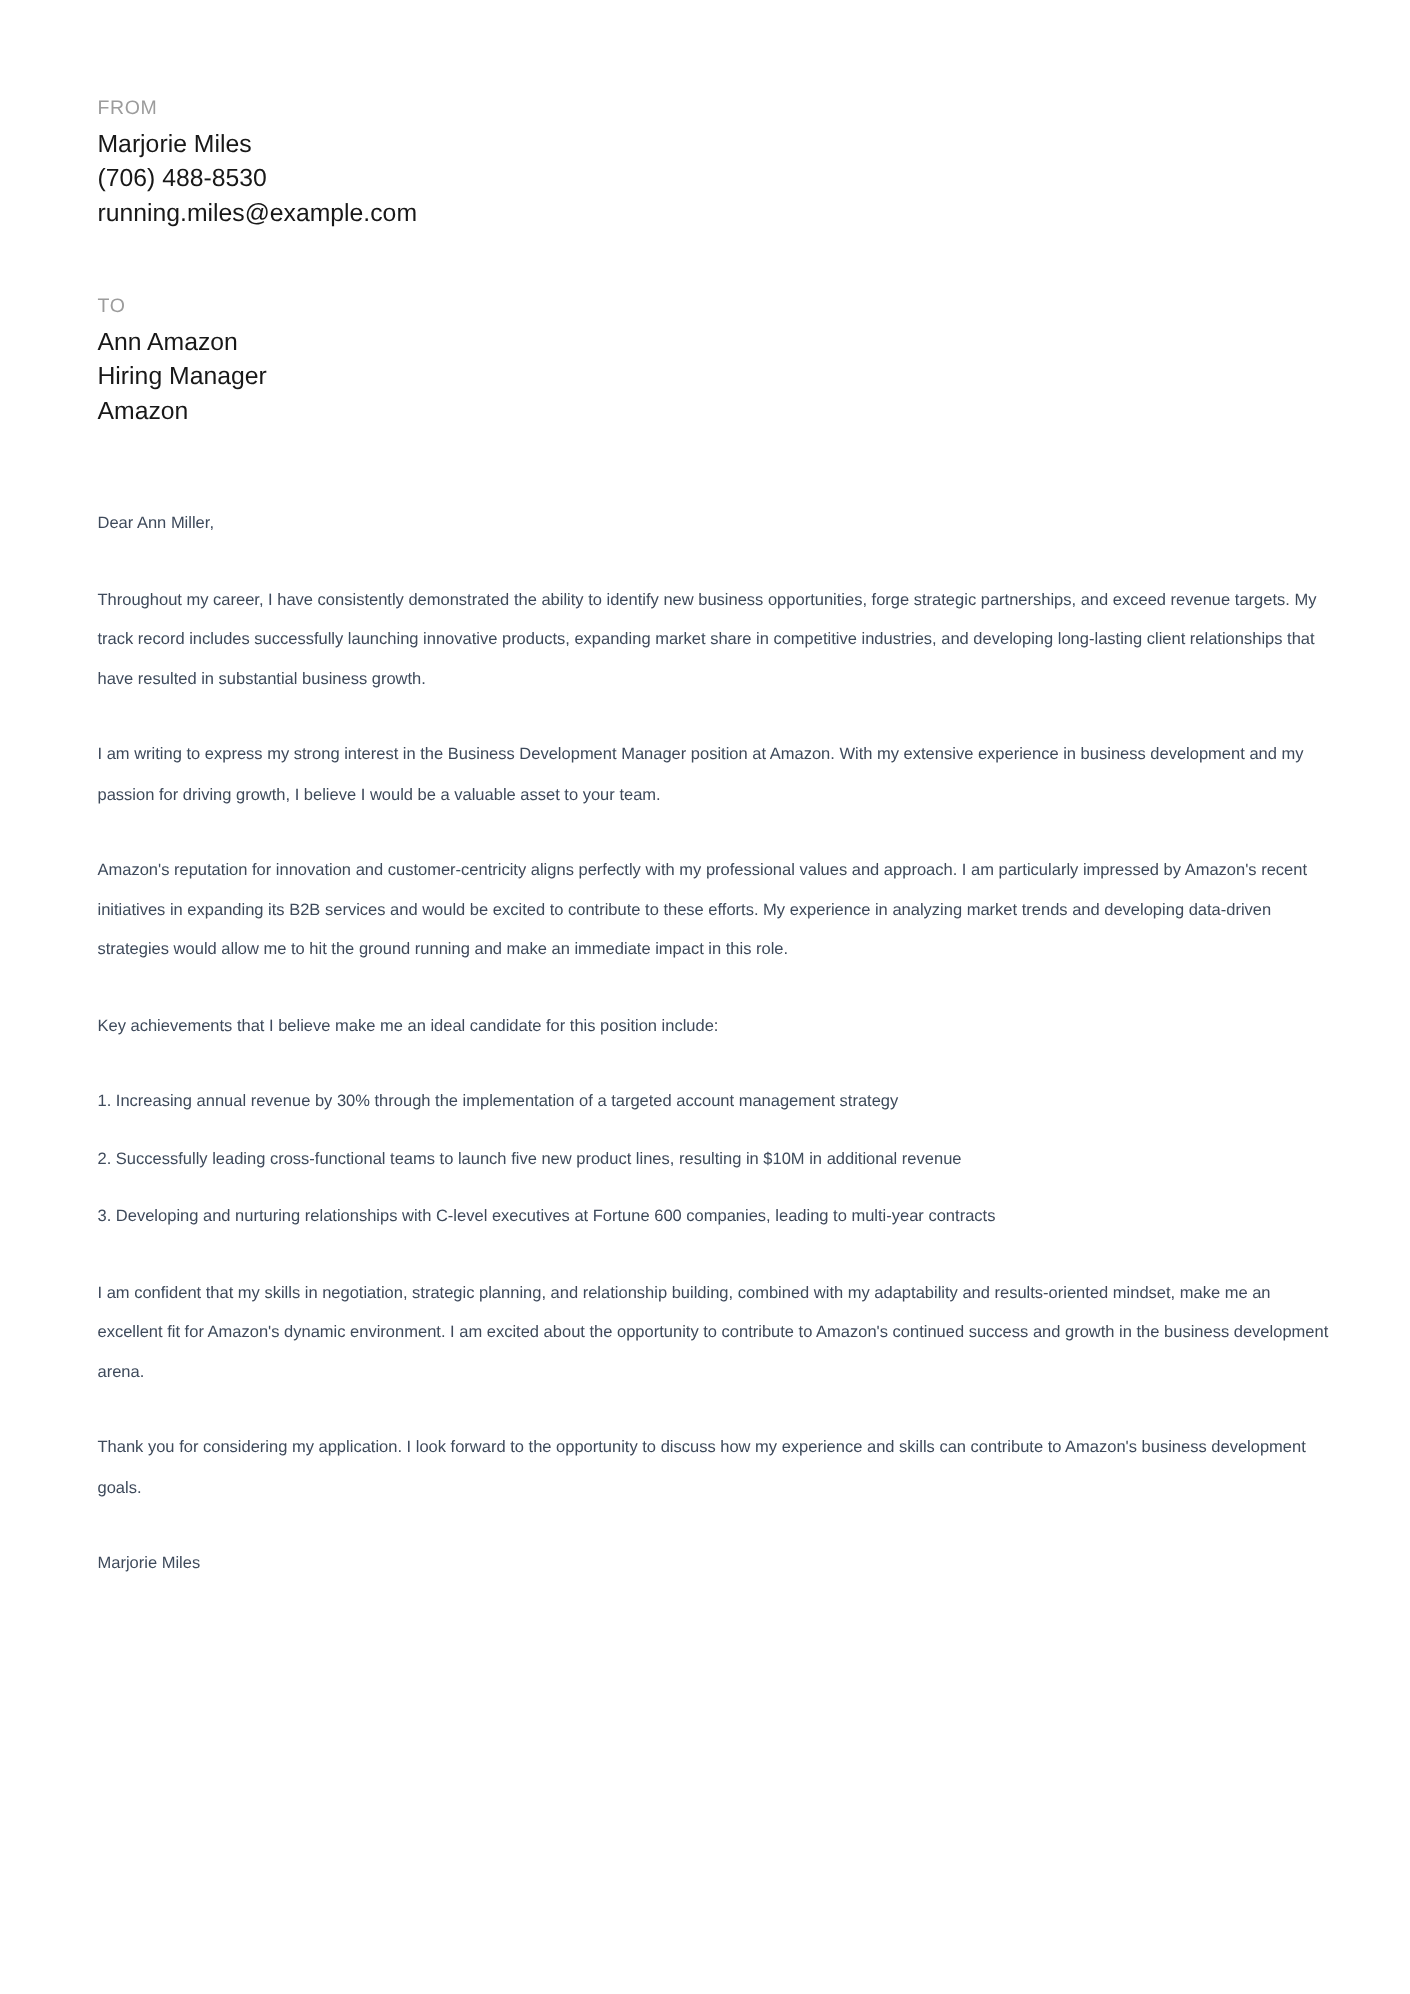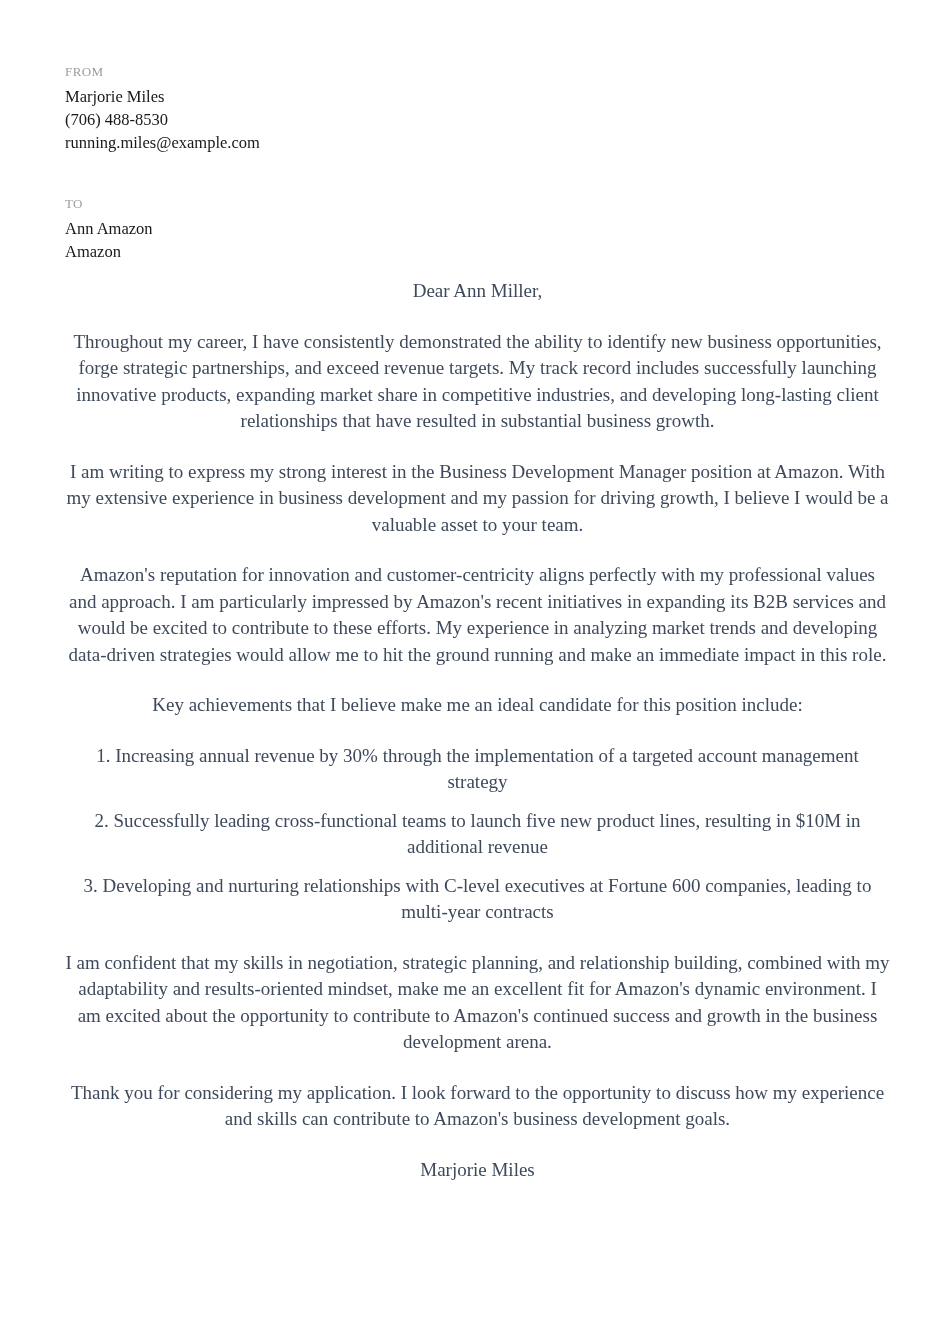--- a/index.html
+++ b/index.html
@@ -12,44 +12,42 @@
     width: 940px;
     height: 1329px;
     font-family: "Liberation Sans", sans-serif;
     -webkit-font-smoothing: antialiased;
   }
   .page {
     width: 940px;
     min-height: 1329px;
     background: #ffffff;
     padding: 64px 50px 36px 65px;
-    font-family: Liberation Serif, serif;
   }
   .meta-label {
     font-size: 13px;
     line-height: 16px;
     letter-spacing: 0.4px;
     color: #9c9c9c;
     margin-bottom: 5px;
   }
   .meta-line {
     font-size: 16.5px;
     line-height: 23px;
     color: #181818;
   }
   .recipient-block {
     margin-top: 42px;
   }
   .letter-body {
-    margin-top: 15px;
-    font-size: 19px;
+    margin-top: 50px;
+    font-size: 11px;
     line-height: 26.5px;
     color: #3e4a5b;
     max-width: 825px;
-    text-align: center;
   }
   .letter-body p {
     margin: 0 0 24px 0;
   }
   .letter-body p.tight {
     margin-bottom: 12px;
   }
   .letter-body p:last-child {
     margin-bottom: 0;
   }
@@ -63,20 +61,21 @@
     <div class="sender-block">
       <div class="meta-label">FROM</div>
       <div class="meta-line">Marjorie Miles</div>
       <div class="meta-line">(706) 488-8530</div>
       <div class="meta-line">running.miles@example.com</div>
     </div>
 
     <div class="recipient-block">
       <div class="meta-label">TO</div>
       <div class="meta-line">Ann Amazon</div>
+      <div class="meta-line">Hiring Manager</div>
       <div class="meta-line">Amazon</div>
     </div>
   </header>
 
   <main class="letter-body">
     <p>Dear Ann Miller,</p>
 
     <p>Throughout my career, I have consistently demonstrated the ability to identify new business opportunities, forge strategic partnerships, and exceed revenue targets. My track record includes successfully launching innovative products, expanding market share in competitive industries, and developing long-lasting client relationships that have resulted in substantial business growth.</p>
     <p>I am writing to express my strong interest in the Business Development Manager position at Amazon. With my extensive experience in business development and my passion for driving growth, I believe I would be a valuable asset to your team.</p>
     <p>Amazon's reputation for innovation and customer-centricity aligns perfectly with my professional values and approach. I am particularly impressed by Amazon's recent initiatives in expanding its B2B services and would be excited to contribute to these efforts. My experience in analyzing market trends and developing data-driven strategies would allow me to hit the ground running and make an immediate impact in this role.</p>

